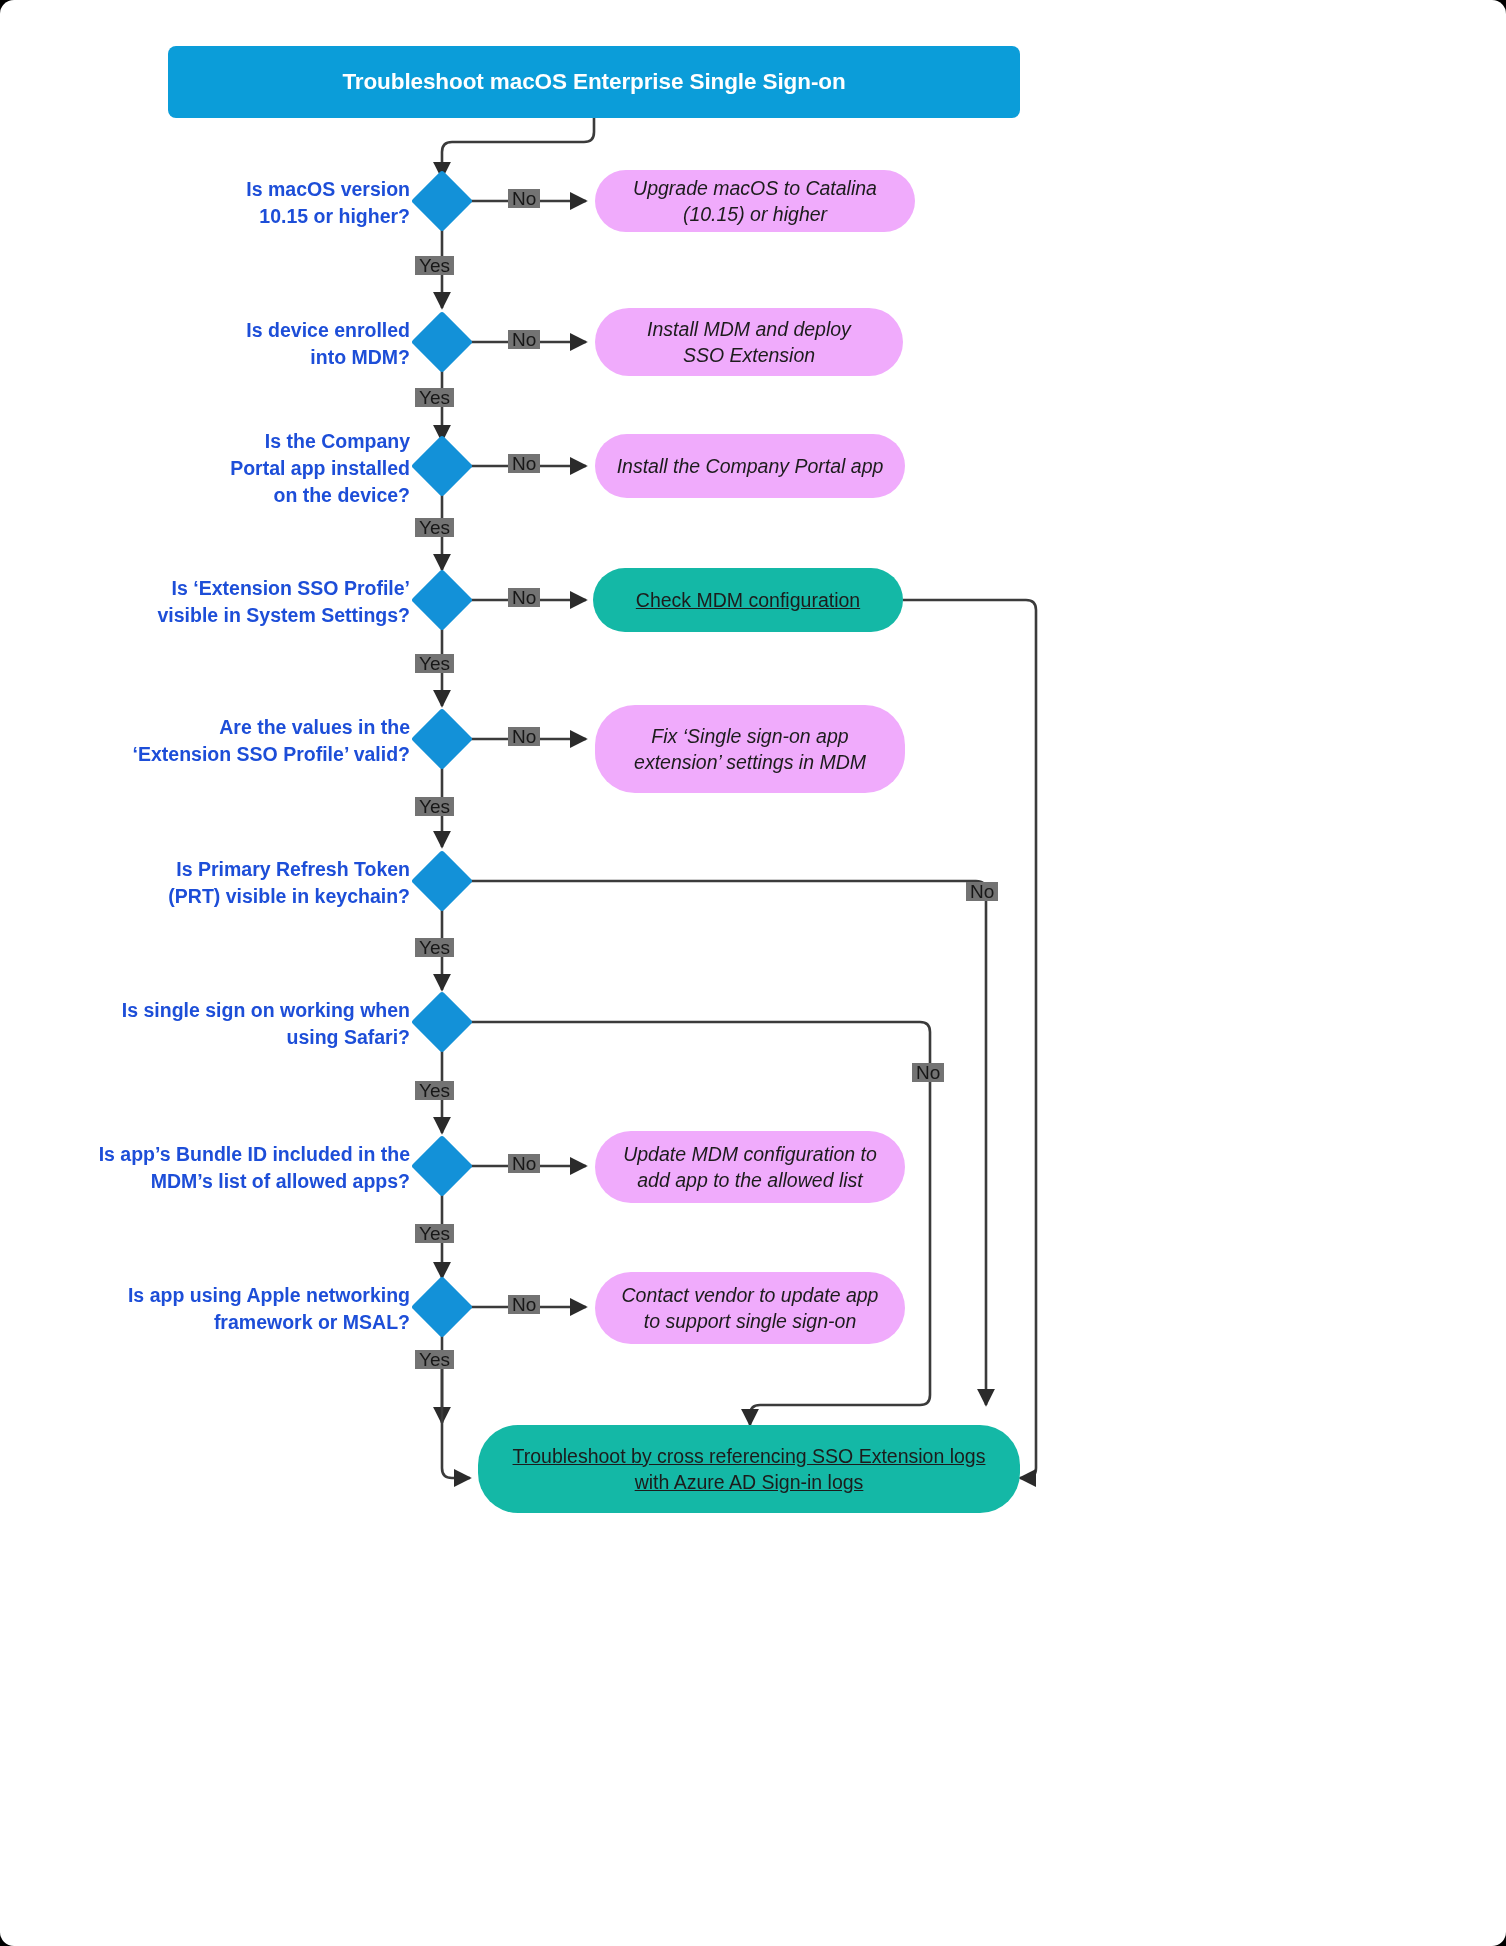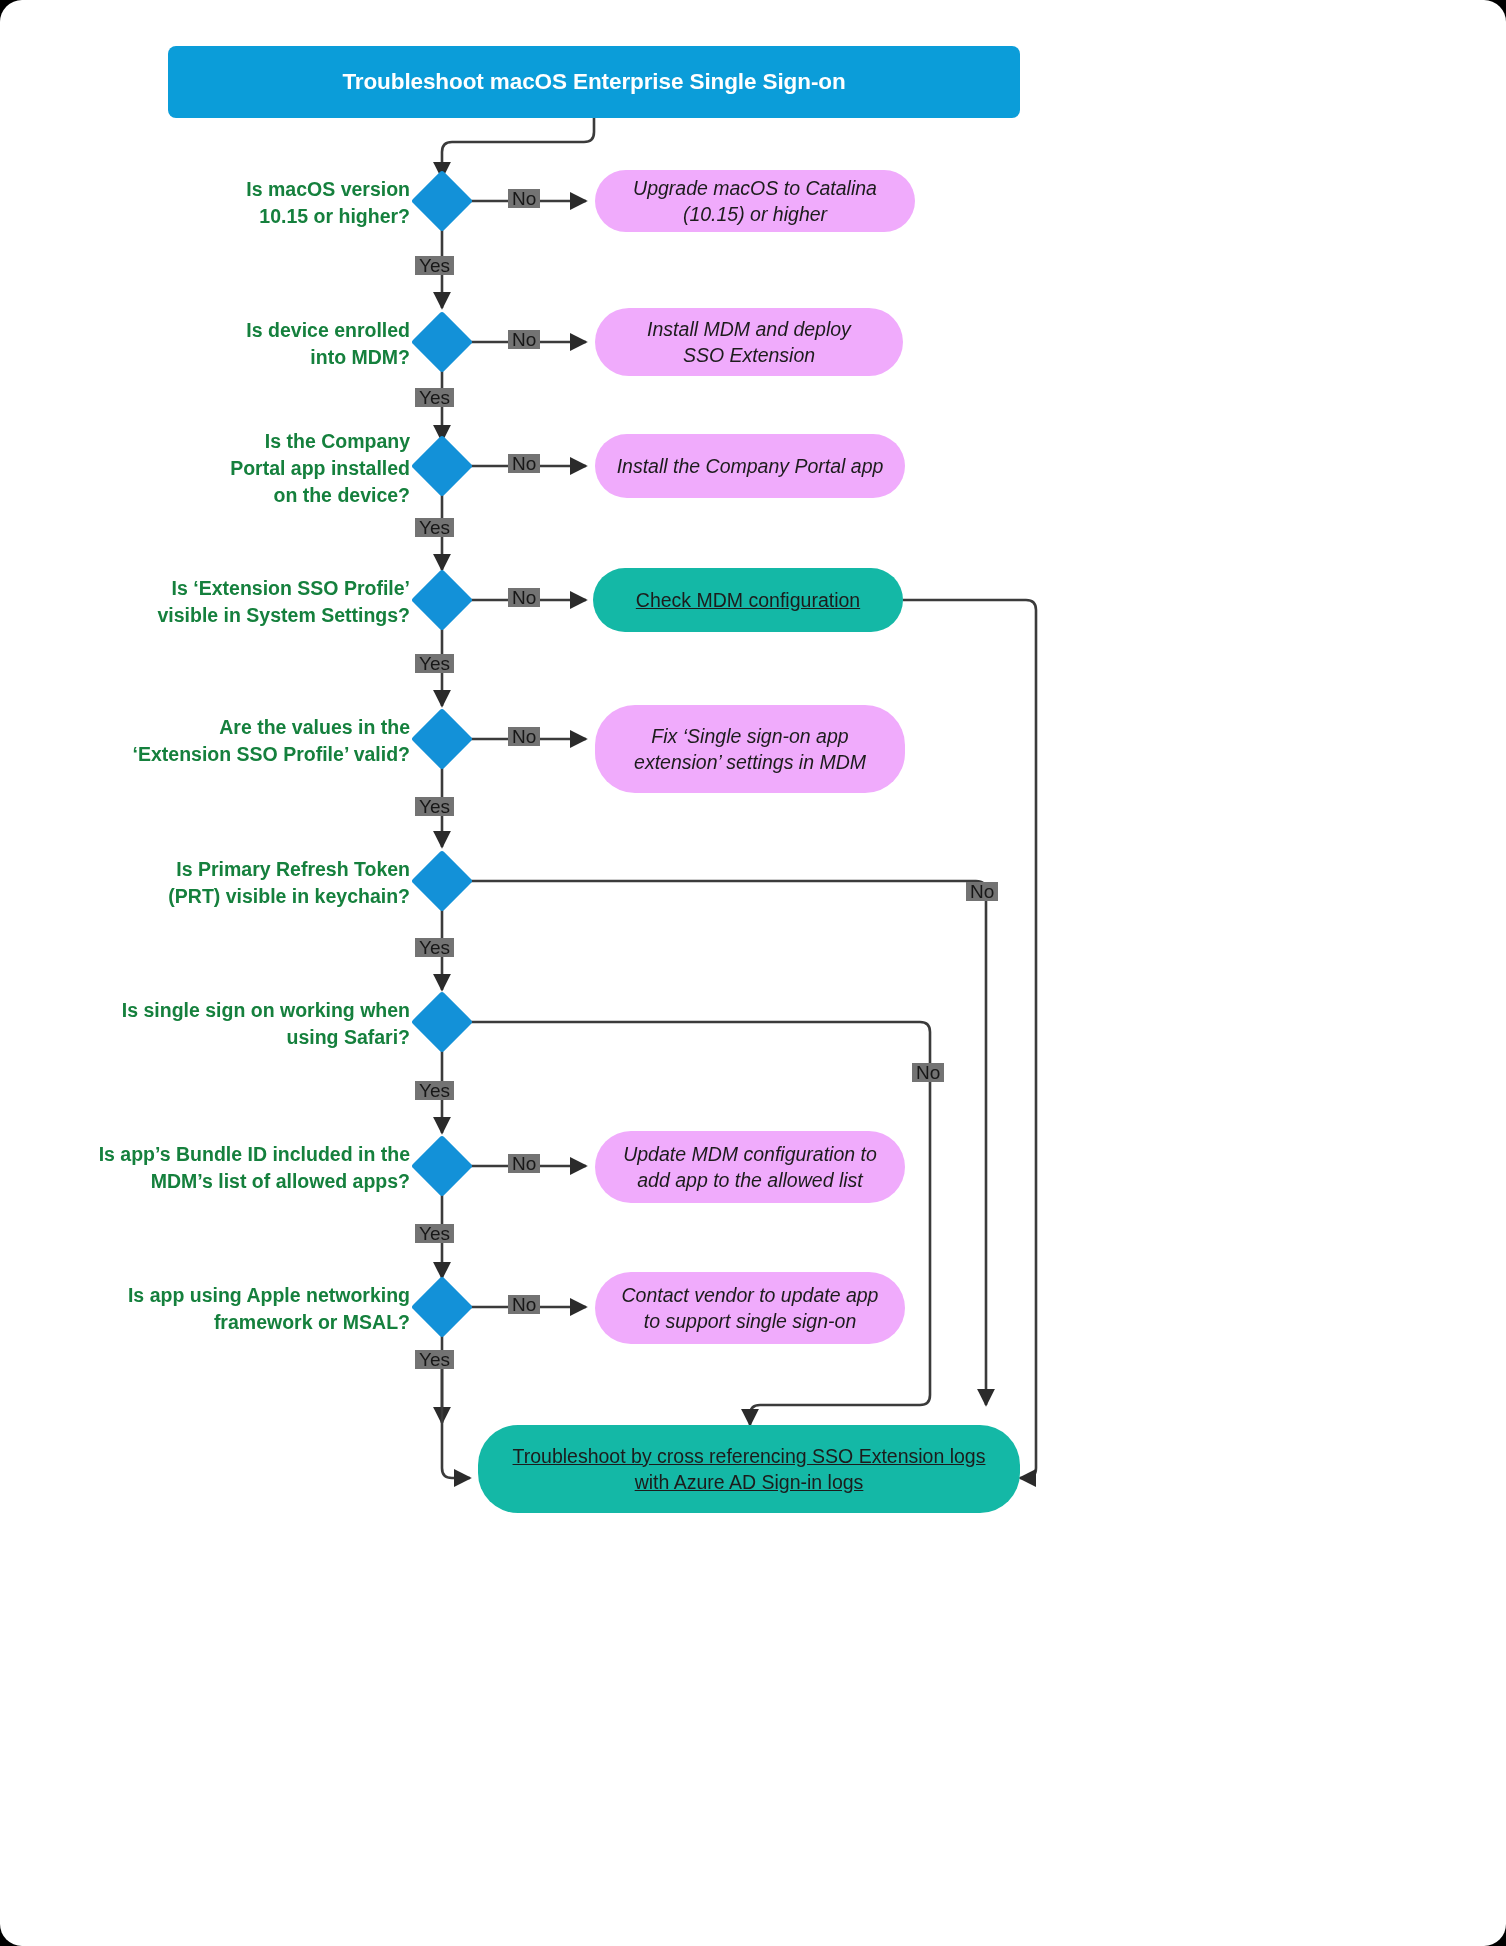--- a/index.html
+++ b/index.html
@@ -5,21 +5,21 @@
   html, body {
     margin: 0;
     padding: 0;
     background: #000000;
   }
   #page {
     position: relative;
     width: 1506px;
     height: 1946px;
     background: #ffffff;
-    border-radius: 22px;
+    border-radius: 14px;
     overflow: hidden;
     font-family: "Liberation Sans", sans-serif;
   }
   #wires {
     position: absolute;
     left: 0; top: 0;
     width: 1506px;
     height: 1946px;
     pointer-events: none;
   }
@@ -45,21 +45,21 @@
     transform: rotate(45deg);
     border-radius: 3px;
   }
   .diamond-wrap { width: 44px; height: 44px; }
 
   
   .qlabel {
     text-align: right;
     font-size: 19.5px;
     font-weight: bold;
-    color: #15803d;
+    color: #1d4ed8;
     line-height: 1.38;
     white-space: pre-line;
   }
 
   
   .action {
     border-radius: 40px;
     display: flex; align-items: center; justify-content: center;
     text-align: center;
     font-size: 19.5px;

